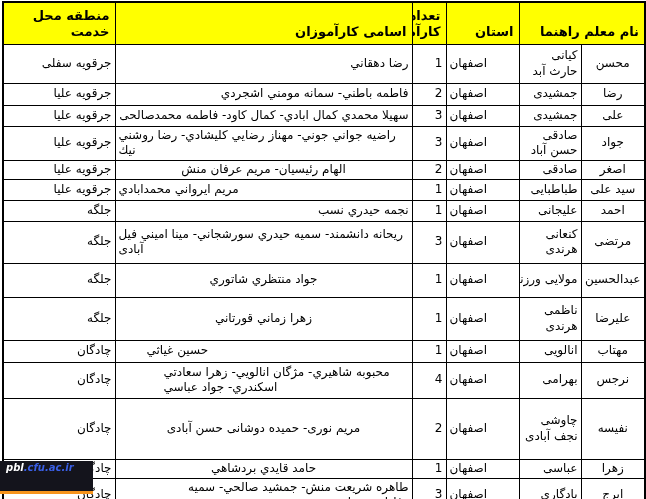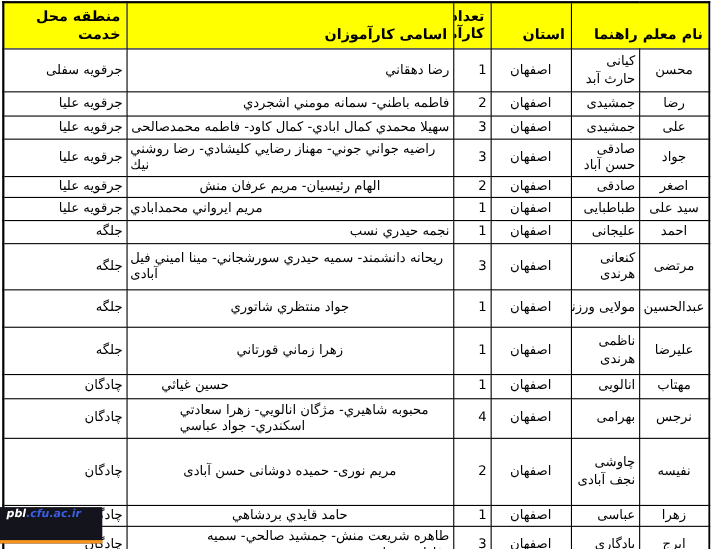--- a/index.html
+++ b/index.html
@@ -36,21 +36,21 @@
     line-height: 1.25;
   }
   table.sheet td {
     font-size: 12px;
     vertical-align: middle;
     padding: 1px 3px;
     line-height: 1.3;
   }
   td.c-first   { text-align: center; }
   td.c-last    { text-align: right; }
-  td.c-prov    { text-align: center; padding-left: 14px; }
+  td.c-prov    { text-align: left; padding-left: 14px; }
   td.c-count   { text-align: right; padding-right: 2px; }
   td.c-names   { text-align: right; }
   td.c-region  { text-align: right; }
   td.nowrap    { white-space: nowrap; }
   #watermark {
     position: absolute;
     left: 0;
     bottom: 5px;
     height: 33px;
     padding: 0 19px 2px 6px;

